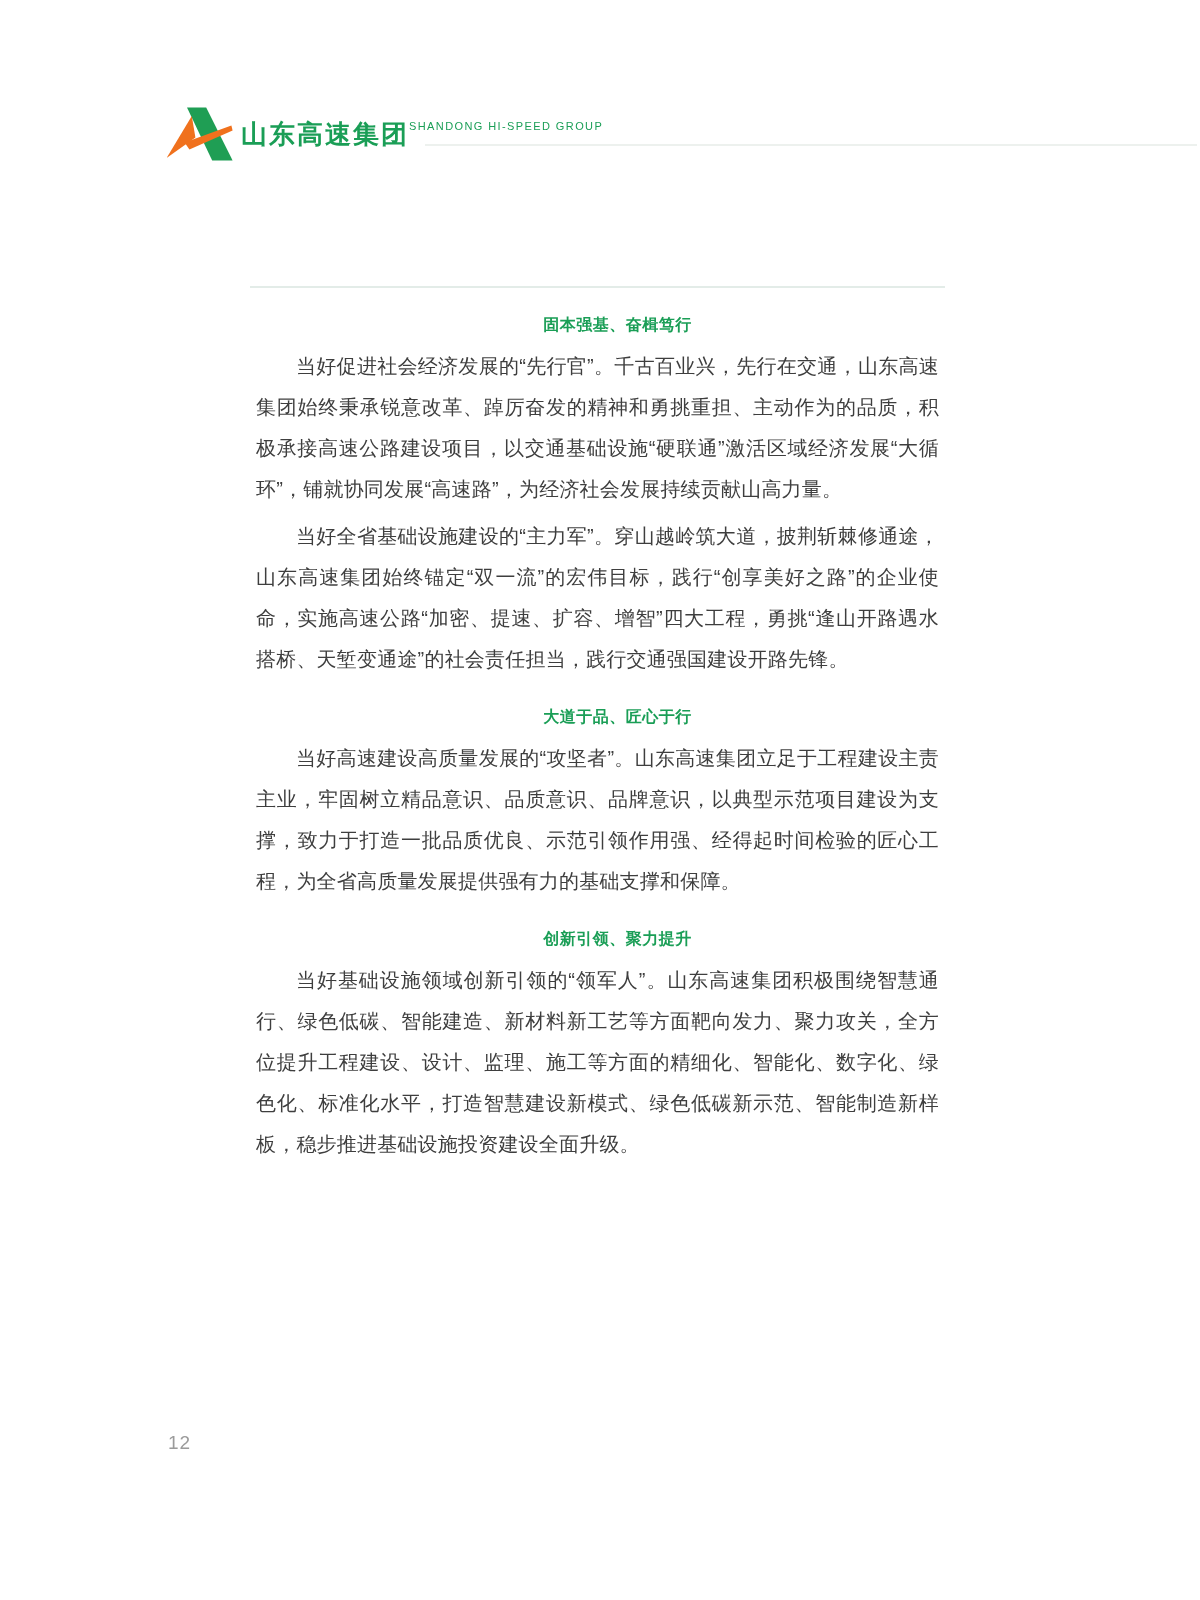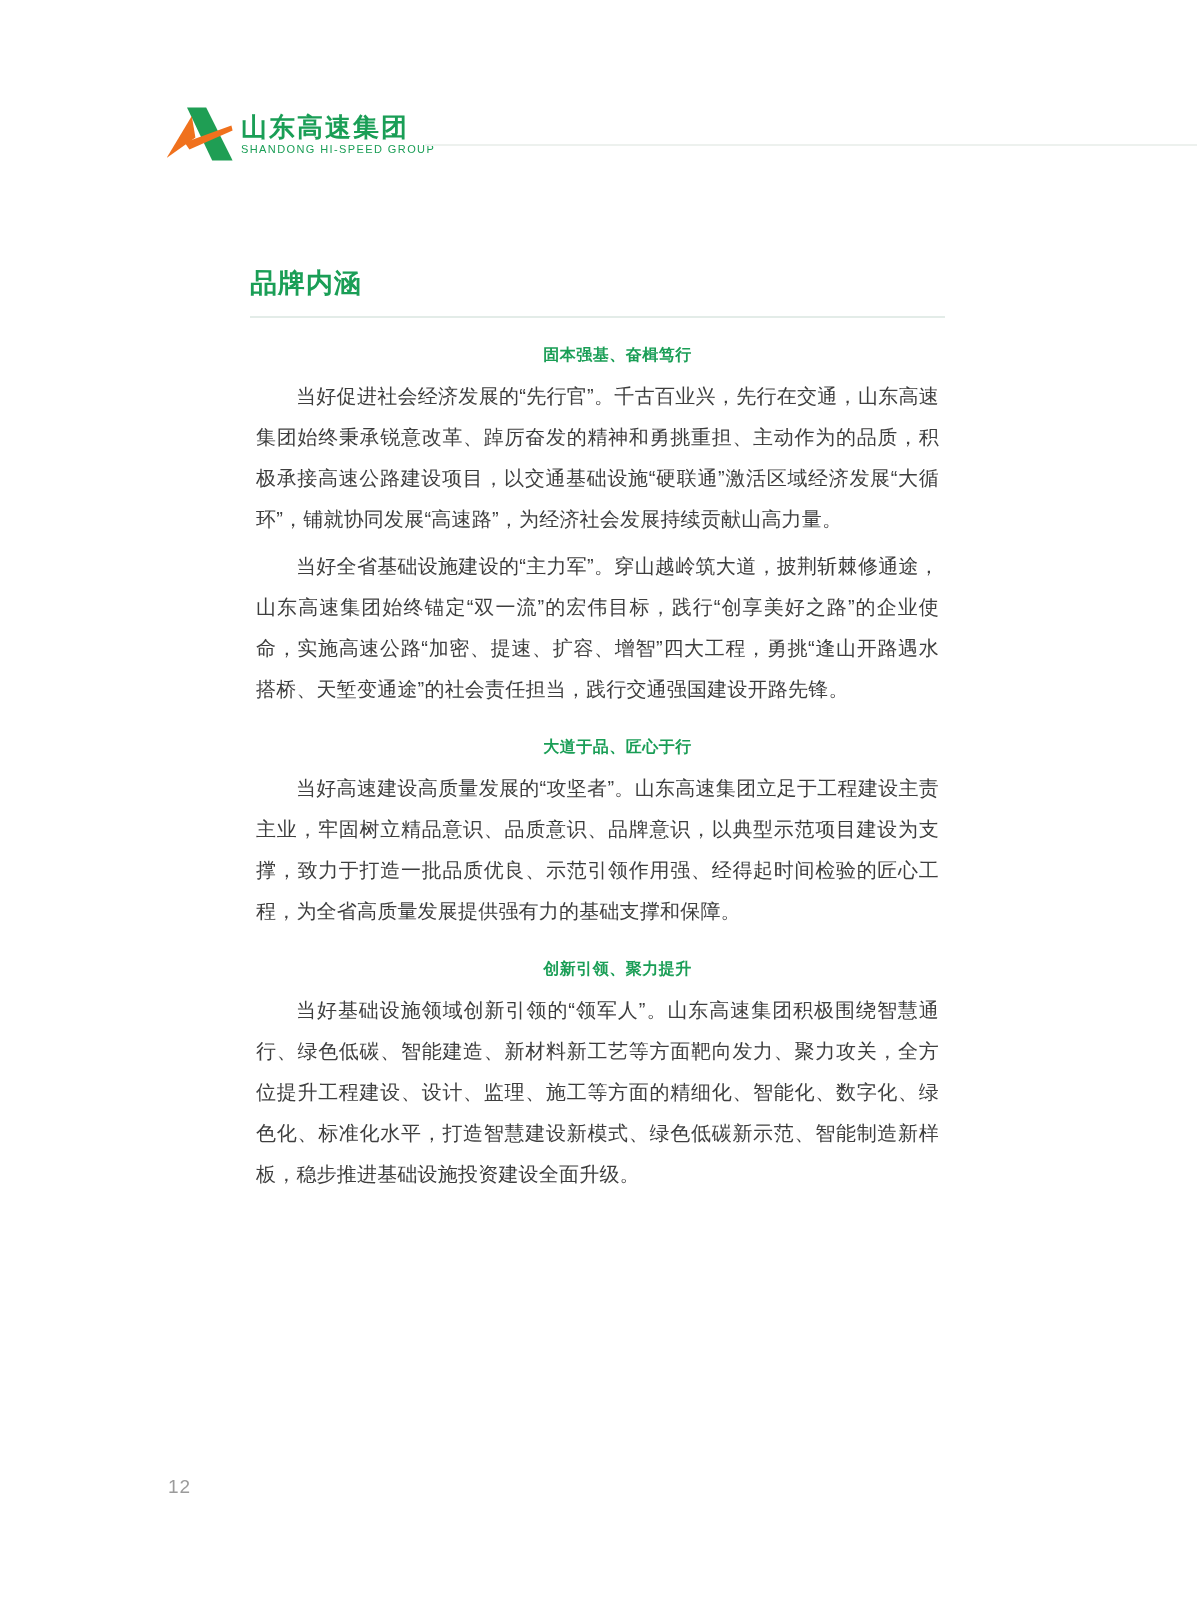--- a/index.html
+++ b/index.html
@@ -25,21 +25,21 @@
     align-items: center;
   }
   .logo-mark {
     width: 72px;
     height: 60px;
     flex: 0 0 auto;
   }
   .logo-text {
     margin-left: 6px;
     display: flex;
-    flex-direction: column;
+    flex-direction: row;
     justify-content: center;
   }
   .logo-cn {
     font-size: 26px;
     font-weight: bold;
     letter-spacing: 2px;
     color: #1a9e56;
     line-height: 30px;
     white-space: nowrap;
   }
@@ -97,21 +97,21 @@
     color: #3e3e3e;
     text-align: justify;
     text-indent: 2em;
     letter-spacing: 0.2px;
   }
 
   
   .page-number {
     position: absolute;
     left: 168px;
-    top: 1476px;
+    top: 1432px;
     font-size: 19px;
     color: #9b9b9b;
     letter-spacing: 1px;
   }
 </style>
 </head>
 <body>
 
 <div class="page">
 
@@ -127,21 +127,20 @@
       </svg>
       <div class="logo-text">
         <div class="logo-cn">山东高速集团</div>
         <div class="logo-en">SHANDONG HI-SPEED GROUP</div>
       </div>
     </div>
     <div class="header-rule"></div>
   </header>
 
   <main class="content">
-    <h1 class="doc-title">品牌内涵</h1>
     <div class="title-rule"></div>
 
     <section class="section">
       <h3>固本强基、奋楫笃行</h3>
       <p>当好促进社会经济发展的“先行官”。千古百业兴，先行在交通，山东高速集团始终秉承锐意改革、踔厉奋发的精神和勇挑重担、主动作为的品质，积极承接高速公路建设项目，以交通基础设施“硬联通”激活区域经济发展“大循环”，铺就协同发展“高速路”，为经济社会发展持续贡献山高力量。</p>
     </section>
 
     <section class="section">
       <p>当好全省基础设施建设的“主力军”。穿山越岭筑大道，披荆斩棘修通途，山东高速集团始终锚定“双一流”的宏伟目标，践行“创享美好之路”的企业使命，实施高速公路“加密、提速、扩容、增智”四大工程，勇挑“逢山开路遇水搭桥、天堑变通途”的社会责任担当，践行交通强国建设开路先锋。</p>
     </section>

